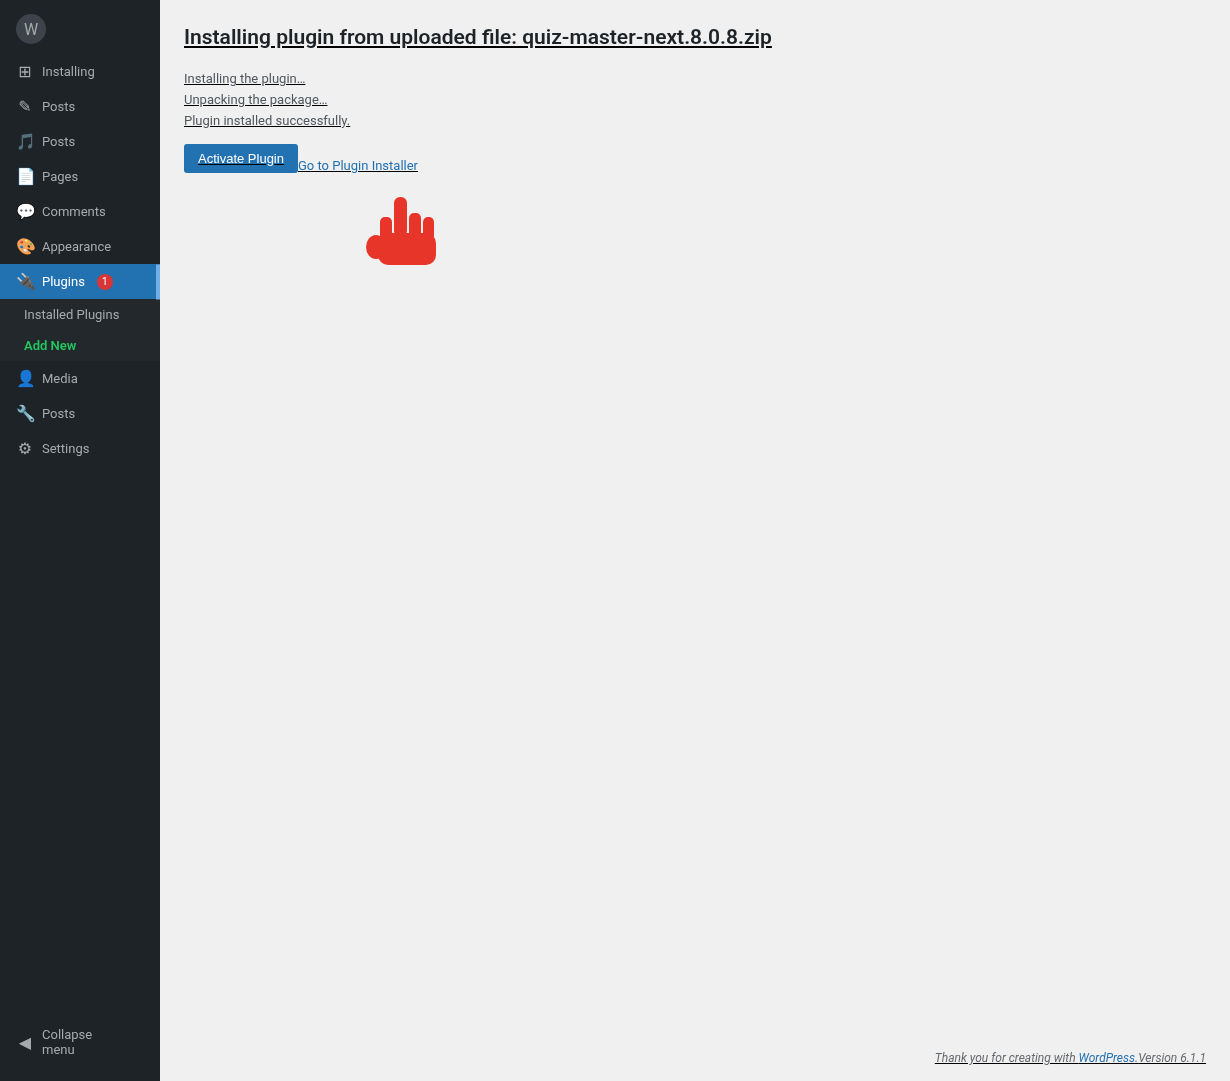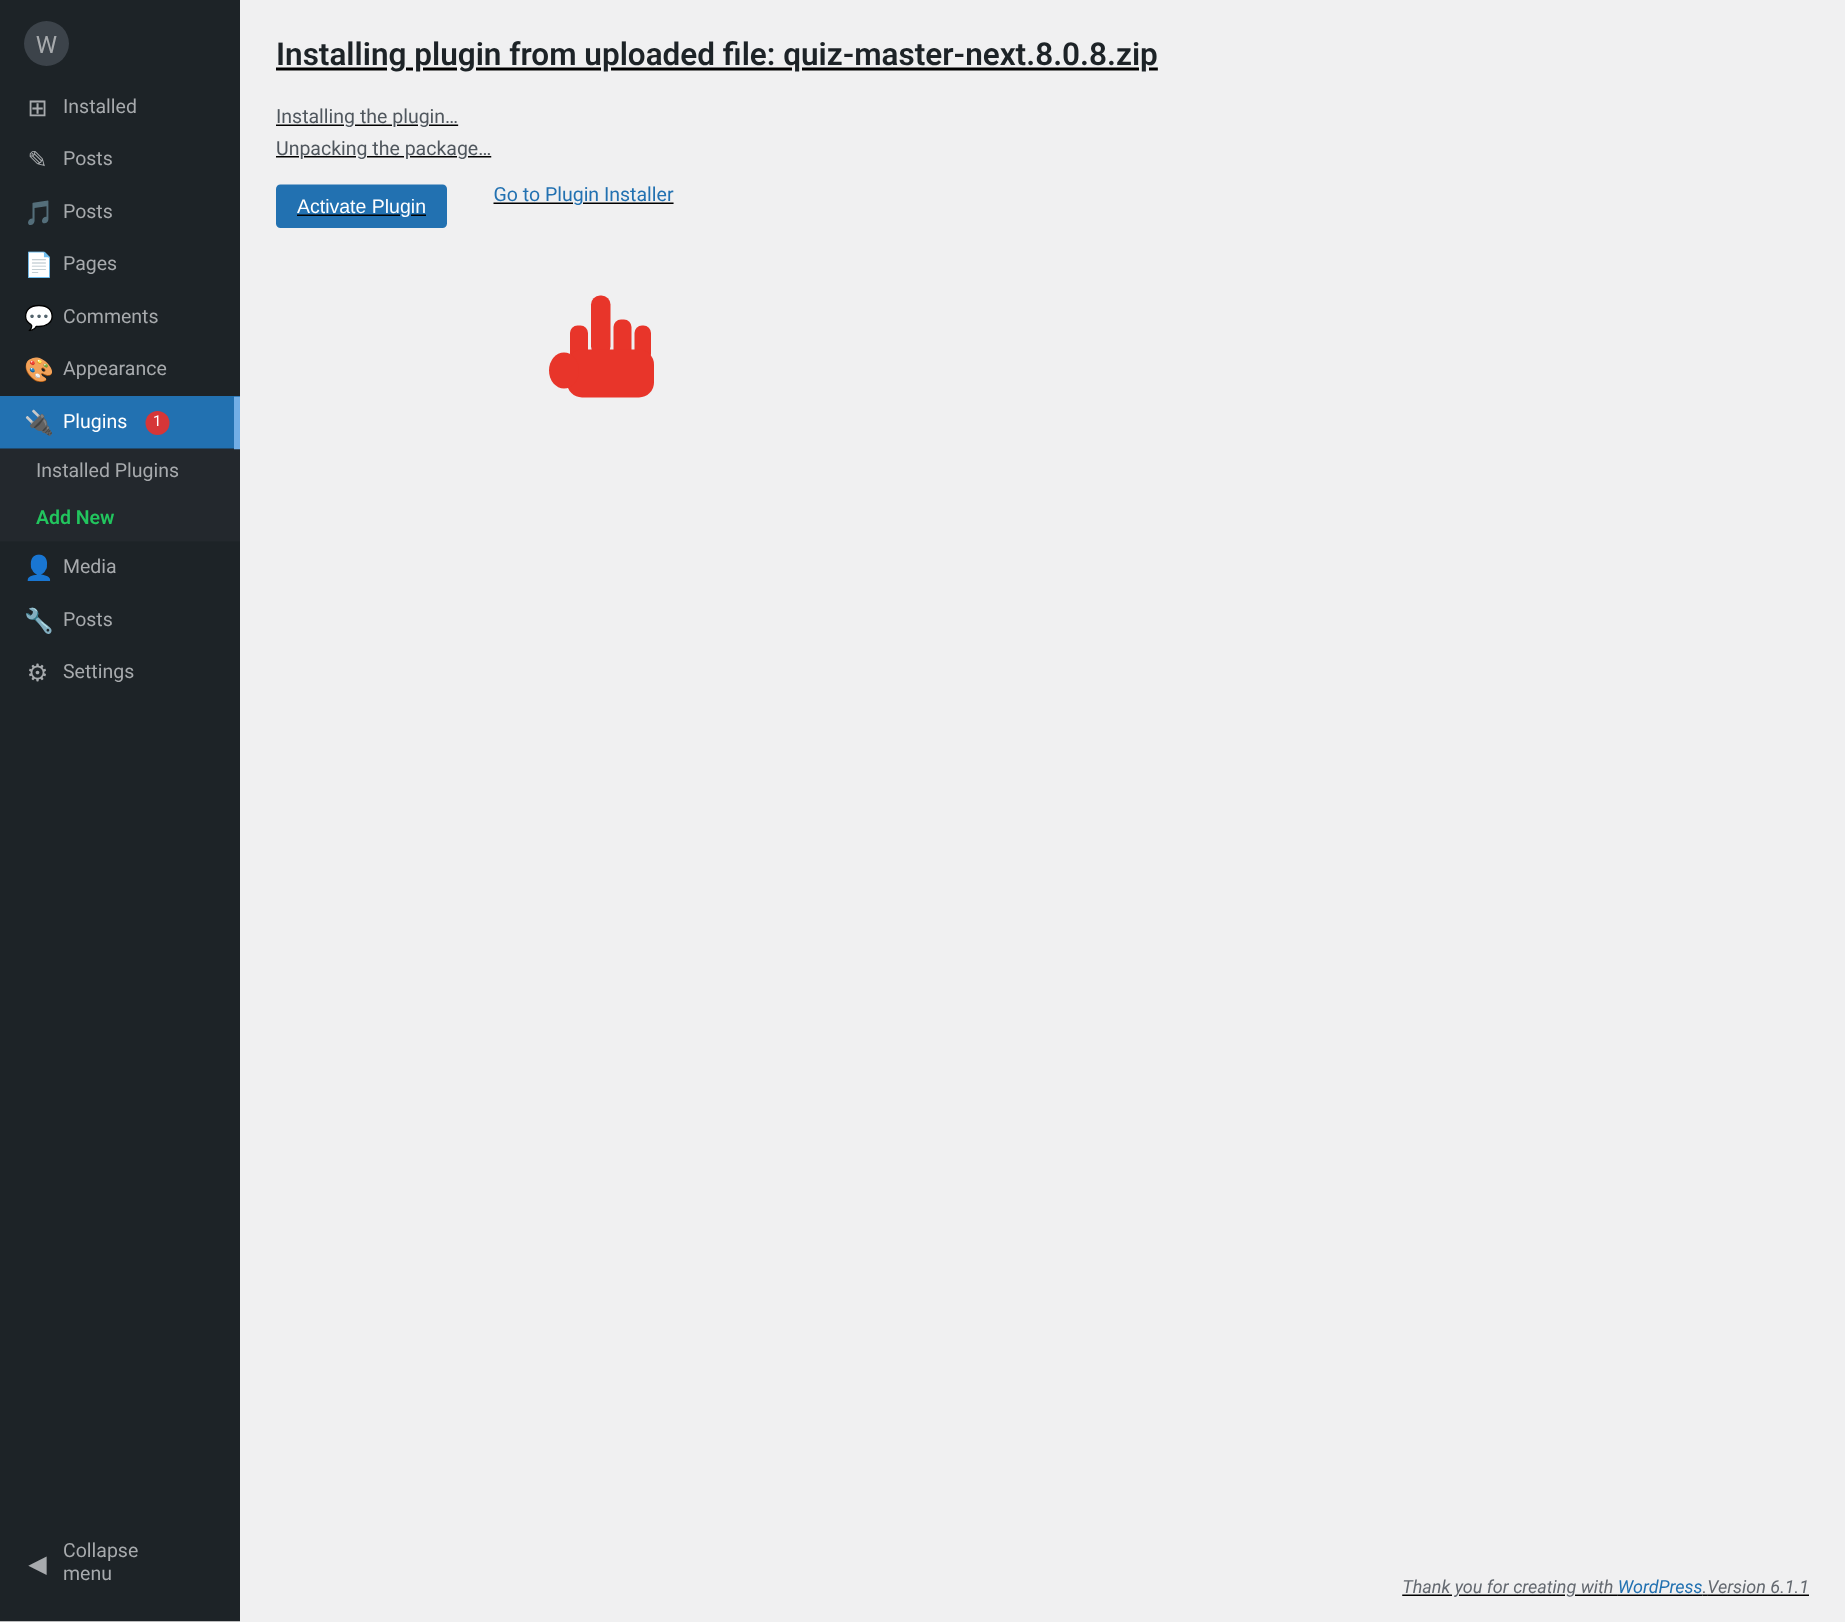--- a/index.html
+++ b/index.html
@@ -116,22 +116,22 @@
 
     .install-log {
       color: #50575e;
       font-size: 13px;
       margin-bottom: 6px;
     }
 
     .action-row {
       margin-top: 16px;
       display: flex;
-      align-items: flex-start;
-      gap: 31px;
+      align-items: flex-end;
+      gap: 0;
     }
 
     .btn-activate {
       background: #2271b1;
       color: #fff;
       border: none;
       border-radius: 3px;
       padding: 7px 14px;
       font-size: 13px;
       cursor: pointer;
@@ -171,21 +171,21 @@
 <body>
 
 <div id="sidebar">
 
   <div class="sidebar-logo">
     <div class="sidebar-logo-icon">W</div>
   </div>
 
   <div class="sidebar-item">
     <span class="icon">⊞</span>
-    <span>Installed</span>
+    <span>Installing</span>
   </div>
 
   <div class="sidebar-item">
     <span class="icon">✎</span>
     <span>Posts</span>
   </div>
 
   <div class="sidebar-item">
     <span class="icon">🎵</span>
     <span>Posts</span>
@@ -244,20 +244,21 @@
     </div>
   </div>
 </div>
 
 <div id="main">
   <div id="content" style="position:relative;">
     <h1 class="page-title">Installing plugin from uploaded file: quiz-master-next.8.0.8.zip</h1>
 
     <p class="install-log">Installing the plugin…</p>
     <p class="install-log">Unpacking the package…</p>
+    <p class="install-log">Plugin installed successfully.</p>
 
     <div class="action-row">
       <button class="btn-activate">Activate Plugin</button>
       <a class="link-installer" href="#">Go to Plugin Installer</a>
     </div>
 
     <div class="cursor-hand">
       <svg viewBox="0 0 70 90" xmlns="http://www.w3.org/2000/svg" width="70" height="90">
 
         <g fill="#e8352a">

